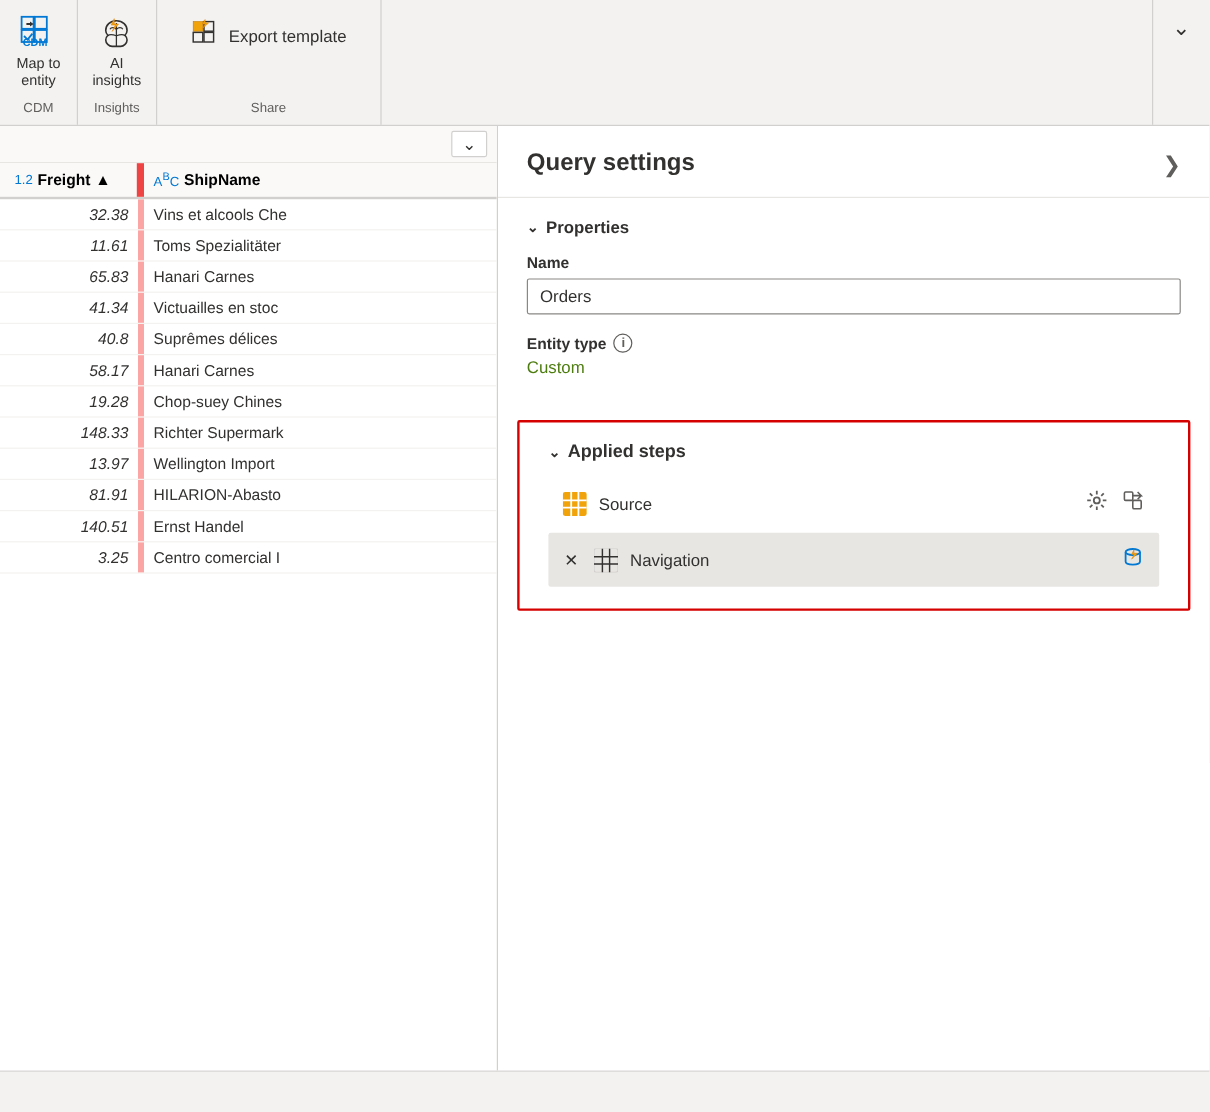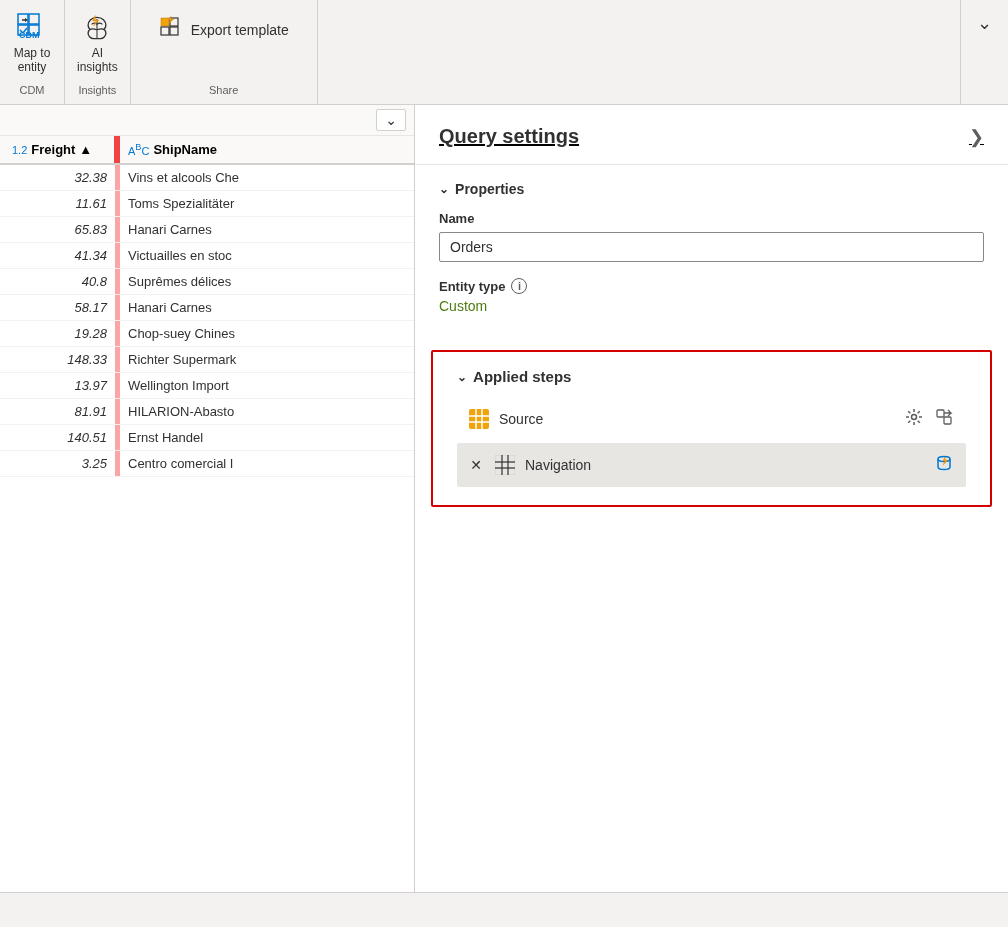--- a/index.html
+++ b/index.html
@@ -200,21 +200,20 @@
       padding: 0;
       overflow-y: auto;
     }
 
     .query-settings-header {
       display: flex;
       align-items: center;
       justify-content: space-between;
       padding: 20px 24px 16px;
       border-bottom: 1px solid #e8e6e3;
-      text-decoration: underline;
     }
     .query-settings-title {
       font-size: 20px;
       font-weight: 600;
       color: #323130;
     }
     .chevron-right {
       font-size: 18px;
       color: #605e5c;
       cursor: pointer;

